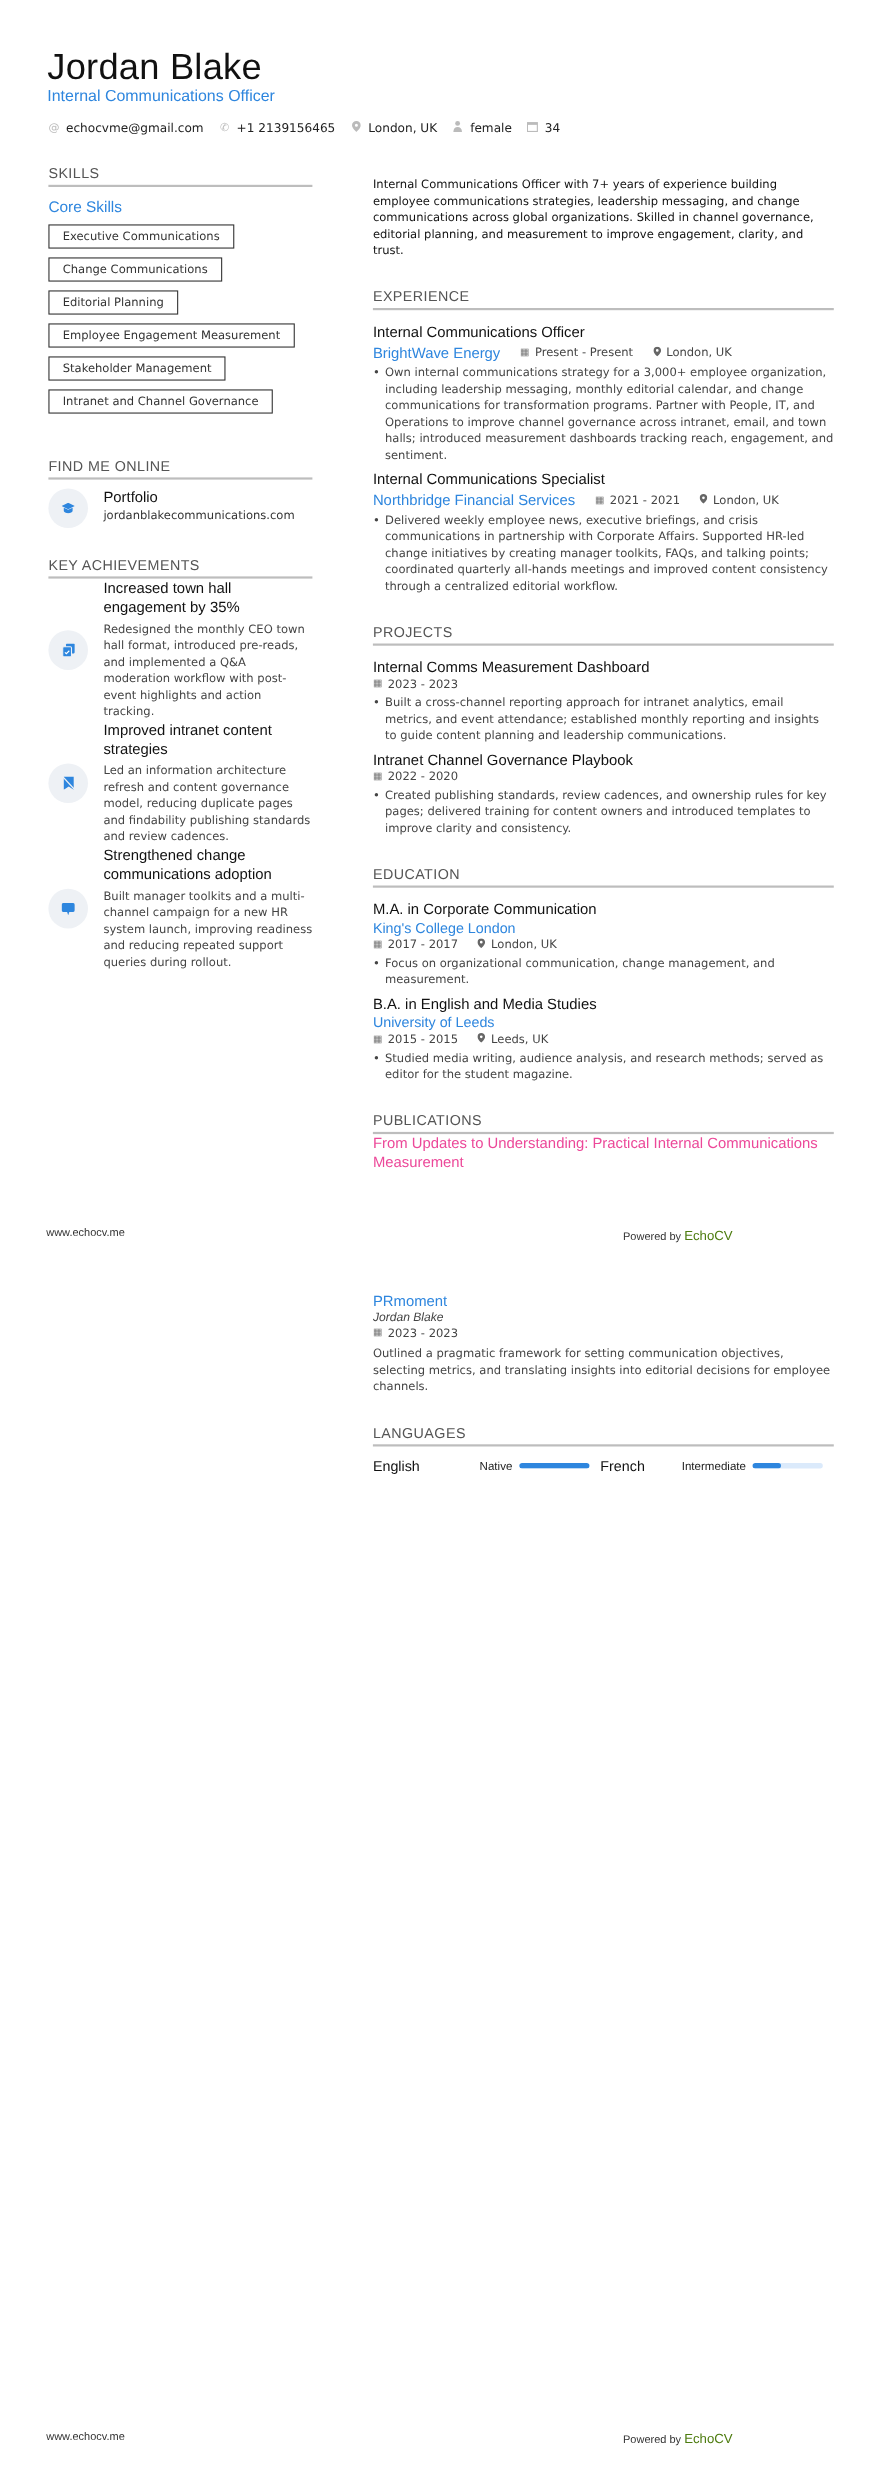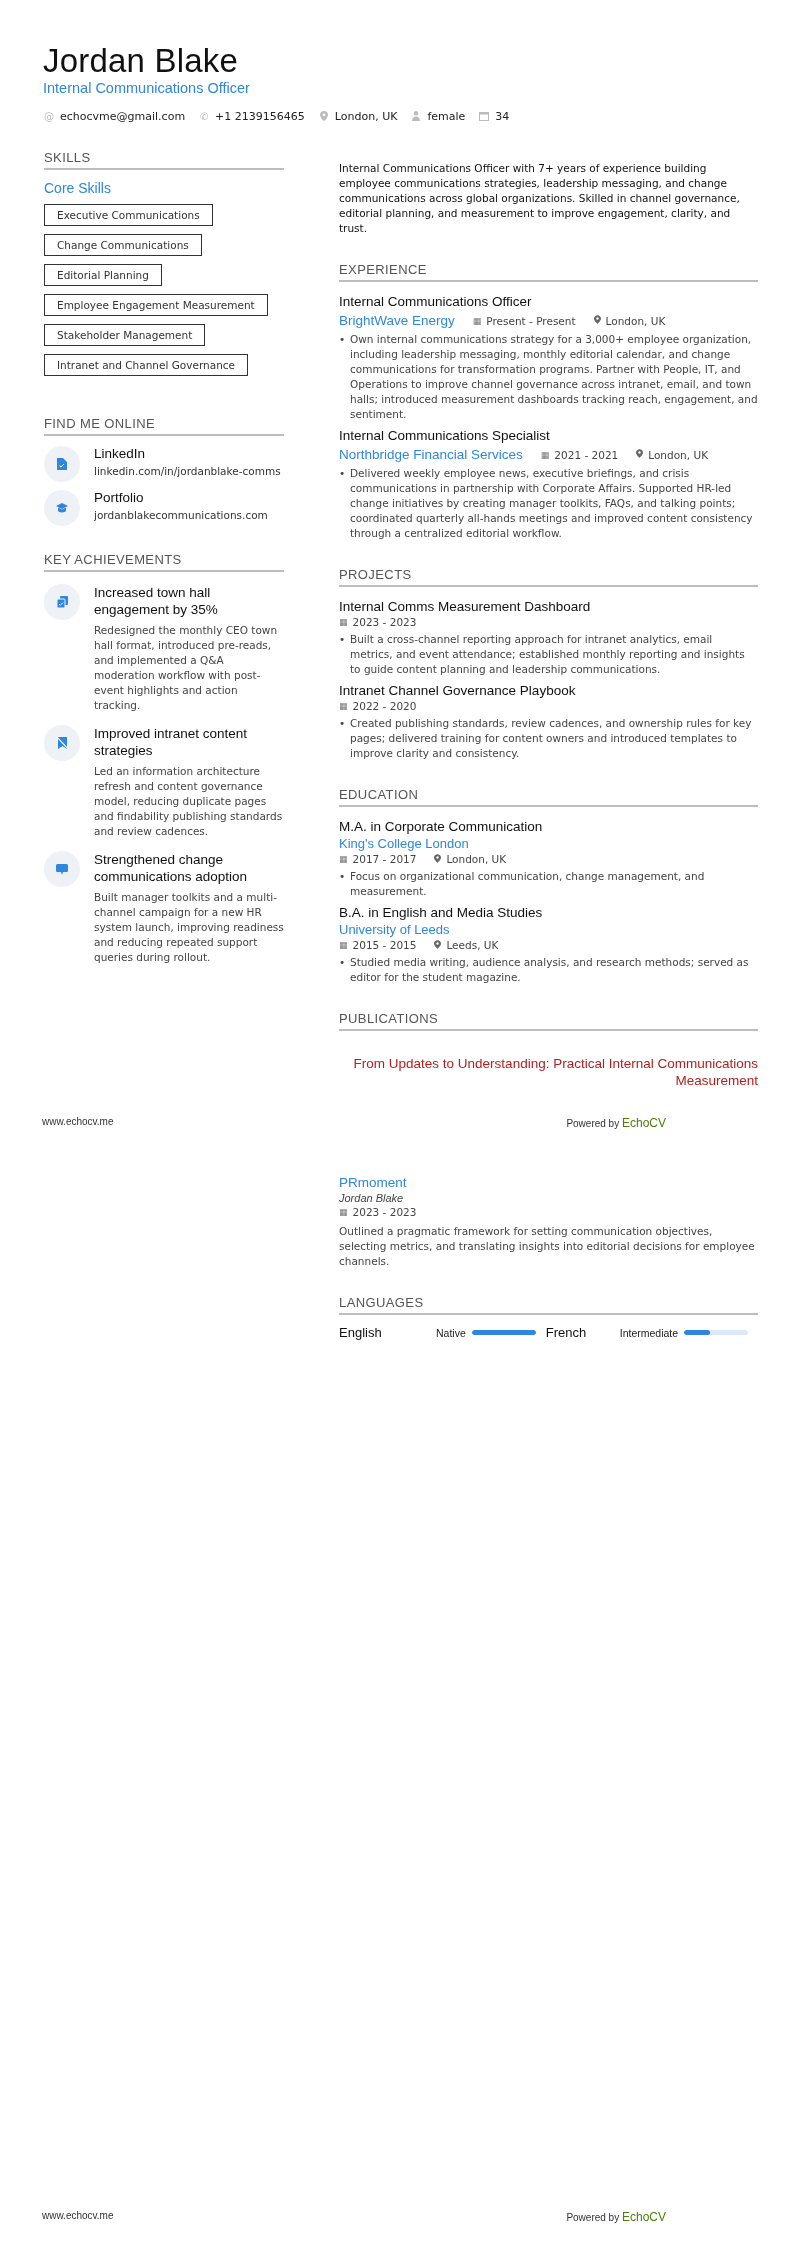--- a/index.html
+++ b/index.html
@@ -22,36 +22,36 @@
 
   .sub-title { font-family: "Liberation Sans", sans-serif; font-size: 14px; color: #2e86de; margin-top: 10px; }
   .skill-tag { display: inline-block; border: 1px solid #333; font-size: 10.5px; padding: 4px 12px; margin-top: 8px; color: #333; }
   .skills-list { display: flex; flex-direction: column; align-items: flex-start; }
 
   .online-item { display: flex; align-items: flex-start; margin-top: 8px; }
   .circle-ic { width: 36px; height: 36px; border-radius: 50%; background: #eef1f5; display: flex; align-items: center; justify-content: center; color: #2e86de; font-size: 12px; flex: 0 0 36px; margin-right: 14px; }
   .online-label { font-family: "Liberation Sans", sans-serif; font-size: 13.5px; color: #111; }
   .online-url { font-size: 10.5px; color: #333; margin-top: 4px; }
 
-  .ach-item { display: flex; align-items: flex-start; margin-top: 12px; }
+  .ach-item { display: flex; align-items: center; }
   .ach-title { font-family: "Liberation Sans", sans-serif; font-size: 13.5px; color: #111; line-height: 17px; }
   .ach-desc { font-size: 10.5px; color: #444; line-height: 15px; margin-top: 5px; }
 
   .summary-text { font-size: 10.5px; color: #111; line-height: 15px; margin-top: 11px; }
 
   .entry-title { font-family: "Liberation Sans", sans-serif; font-size: 13.5px; color: #111; }
   .entry-meta { display: flex; align-items: center; margin-top: 4px; font-size: 10.5px; color: #444; }
   .entry-org { font-family: "Liberation Sans", sans-serif; font-size: 13.5px; color: #2e86de; margin-right: 18px; }
   .meta-item { display: flex; align-items: center; margin-right: 18px; }
   .meta-ic { color: #777; font-size: 9px; margin-right: 5px; }
   .bullet { display: flex; font-size: 10.5px; color: #444; line-height: 15px; margin-top: 4px; }
   .bullet .dot { width: 11px; flex: 0 0 11px; }
   .edu-org { font-family: "Liberation Sans", sans-serif; font-size: 13px; color: #2e86de; margin-top: 2px; }
 
-  .pub-title { font-family: "Liberation Sans", sans-serif; font-size: 13.5px; color: #b91c1c; line-height: 17px; margin-top: 24px; text-align: right; }
+  .pub-title { font-family: "Liberation Sans", sans-serif; font-size: 13.5px; color: #ec4899; line-height: 17px; margin-top: 0; }
   .pub-org { font-family: "Liberation Sans", sans-serif; font-size: 13.5px; color: #2e86de; }
   .pub-author { font-family: "Liberation Sans", sans-serif; font-style: italic; font-size: 11px; color: #444; margin-top: 2px; }
   .pub-desc { font-size: 10.5px; color: #444; line-height: 15px; margin-top: 6px; }
 
   .lang-row { display: flex; align-items: center; margin-top: 10px; }
   .lang-name { font-family: "Liberation Sans", sans-serif; font-size: 13px; color: #111; }
   .lang-level { font-family: "Liberation Sans", sans-serif; font-size: 10.5px; color: #222; margin-right: 6px; }
   .lang-bar { width: 64px; height: 5px; border-radius: 3px; background: #dbeafb; overflow: hidden; }
   .lang-fill { height: 100%; background: #2e86de; border-radius: 3px; }
 
@@ -115,32 +115,20 @@
         <span class="skill-tag">Change Communications</span>
         <span class="skill-tag">Editorial Planning</span>
         <span class="skill-tag">Employee Engagement Measurement</span>
         <span class="skill-tag">Stakeholder Management</span>
         <span class="skill-tag">Intranet and Channel Governance</span>
       </div>
     </section>
 
     <section style="margin-top:40px;">
       <div class="sec-title">FIND ME ONLINE</div>
-      <div class="online-item" style="margin-top:10px;">
-        <div class="circle-ic">
-          <svg width="10" height="12" viewBox="0 0 10 12">
-              <path d="M0 0h6l4 4v8H0z" fill="#2e86de"></path>
-              <path d="M2.5 7.5l1.5 1.5 3-3" stroke="#fff" stroke-width="1" fill="none"></path>
-            </svg>
-        </div>
-        <div>
-          <div class="online-label">LinkedIn</div>
-          <div class="online-url">linkedin.com/in/jordanblake-comms</div>
-        </div>
-      </div>
       <div class="online-item">
         <div class="circle-ic">
           <svg width="12" height="10" viewBox="0 0 12 10">
               <path d="M6 0L0 3l6 3 6-3z" fill="#2e86de"></path>
               <path d="M2 4.5v3c0 1 2 2 4 2s4-1 4-2v-3L6 6.5z" fill="#2e86de"></path>
             </svg>
         </div>
         <div>
           <div class="online-label">Portfolio</div>
           <div class="online-url">jordanblakecommunications.com</div>

